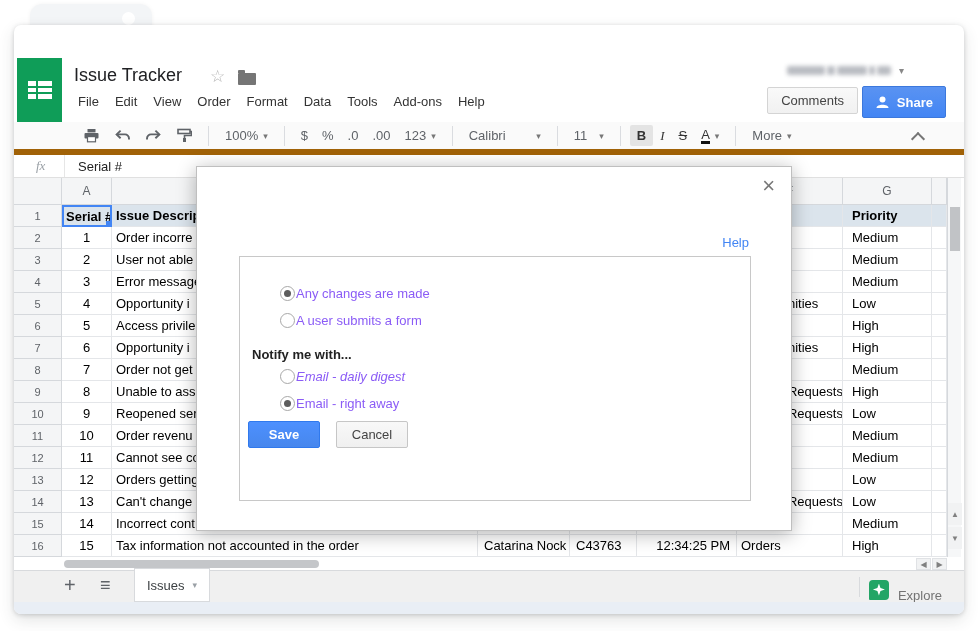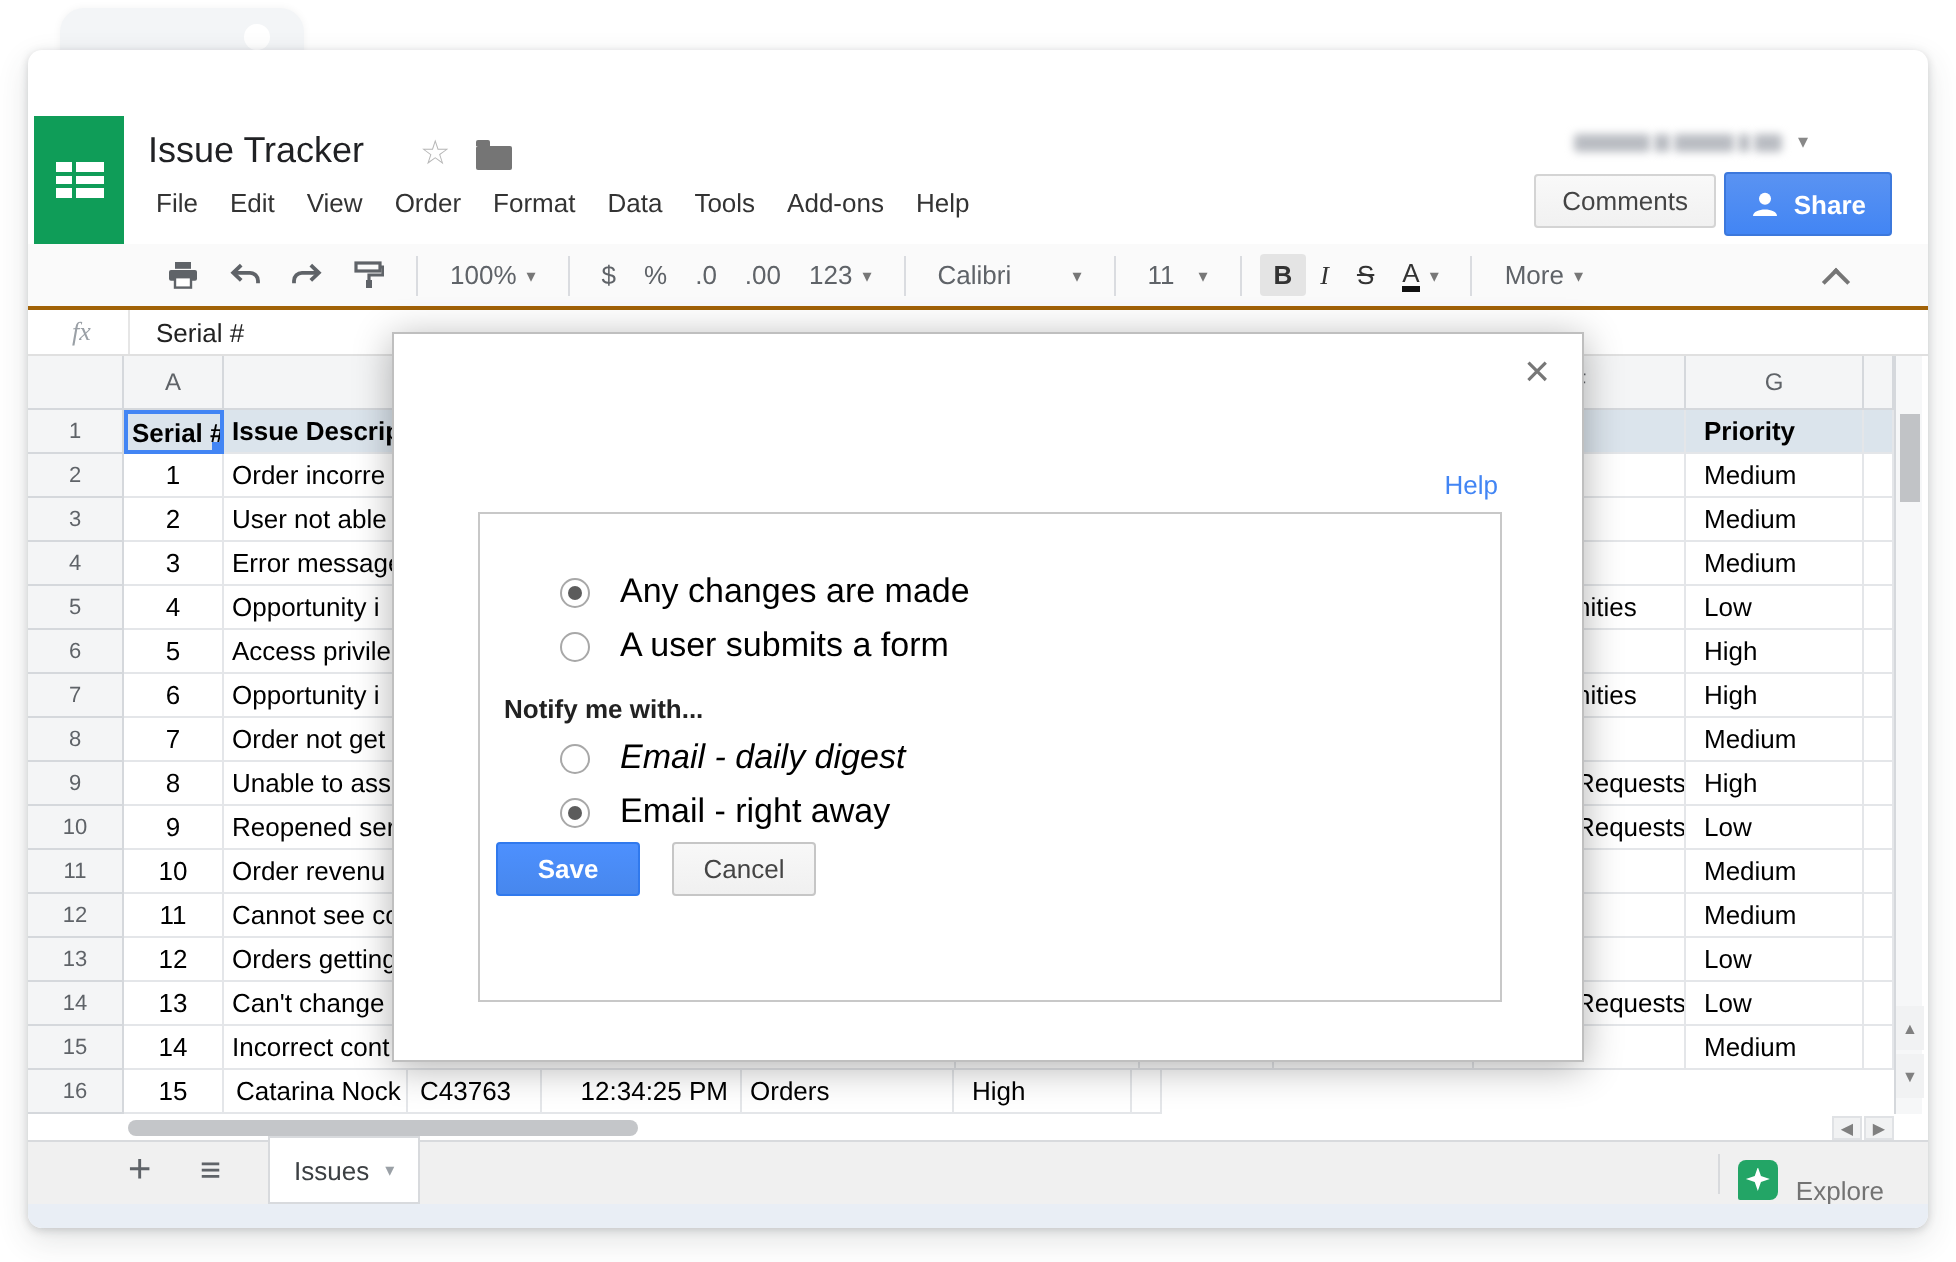--- a/index.html
+++ b/index.html
@@ -27,21 +27,21 @@
   .save-status{margin-left:20px;color:#9aa0a6;display:flex;align-items:center;}
   .hist-ic{margin-left:6px;}
   .email-blur{position:absolute;right:60px;top:40px;display:flex;align-items:center;gap:2px;}
   .blob{display:inline-block;height:9px;border-radius:2px;background:#b9bcc2;filter:blur(2px);}
   .email-caret{color:#888;font-size:10px;margin-left:6px;filter:none;}
   .btn-comments{position:absolute;right:106px;top:62px;height:27px;padding:0 13px;font-size:13px;color:#444;
     background:linear-gradient(#f9f9f9,#f1f1f1);border:1px solid #d4d4d4;border-radius:2px;display:flex;align-items:center;}
   .btn-share{position:absolute;right:18px;top:61px;height:32px;padding:0 12px;font-size:13px;color:#fff;font-weight:bold;
     background:linear-gradient(#5a93f2,#4285f4);border:1px solid #3c78dc;border-radius:2px;display:flex;align-items:center;gap:7px;text-align:right;}
   
-  .toolbar{position:absolute;left:0;top:97px;width:950px;height:33px;background:#fafafa;border-bottom:2px solid #a16207;
+  .toolbar{position:absolute;left:0;top:97px;width:950px;height:33px;background:#fafafa;border-bottom:6px solid #a16207;
     display:flex;align-items:center;font-size:13px;color:#5f6368;padding-left:62px;}
   .tb{display:flex;align-items:center;padding:3px 7px;border-radius:2px;white-space:nowrap;}
   .tb svg{display:block;}
   .sep{width:1px;height:20px;background:#dadce0;margin:0 9px;}
   .caret{font-size:9px;color:#777;margin-left:5px;}
   .tb-bold{font-weight:bold;color:#333;background:#e4e4e4;}
   .tb-italic{font-family:"Liberation Serif",serif;font-style:italic;color:#333;}
   .tb-strike{text-decoration:line-through;color:#333;}
   .tb-color{color:#333;border-bottom:3px solid #111;line-height:13px;padding-bottom:0;}
   .collapse{margin-left:auto;margin-right:40px;width:12px;height:12px;position:relative;}
@@ -85,21 +85,21 @@
   .dialog{position:absolute;left:182px;top:141px;width:596px;height:365px;background:#fff;z-index:60;
     box-shadow:0 3px 18px rgba(0,0,0,.3);border:1px solid #bfbfbf;}
   .dlg-title{position:absolute;left:36px;top:30px;font-size:16px;color:#212121;}
   .dlg-close{position:absolute;right:16px;top:8px;font-size:22px;color:#777;line-height:22px;cursor:pointer;}
   .dlg-help{position:absolute;right:42px;top:68px;font-size:13px;color:#4285f4;text-decoration:none;}
   .dlg-box{position:absolute;left:42px;top:89px;width:512px;height:245px;border:1px solid #c8c8c8;}
   .bold-line{position:absolute;left:12px;font-size:13px;font-weight:bold;color:#222;display:flex;align-items:center;gap:5px;}
   .opt{position:absolute;left:40px;display:flex;align-items:center;}
   .radio{width:15px;height:15px;border:1px solid #a8a8a8;border-radius:50%;background:#fff;position:relative;flex:none;}
   .radio.on::after{content:"";position:absolute;left:3px;top:3px;width:7px;height:7px;border-radius:50%;background:#5c5c5c;}
-  .opt-label{margin-left:15px;font-size:17px;color:#000000;}
+  .opt-label{margin-left:1px;font-size:13px;color:#8b5cf6;}
   .btn-save{position:absolute;left:8px;top:164px;width:72px;height:27px;font-size:13px;font-weight:bold;color:#fff;
     background:linear-gradient(#4d90fe,#4787ed);border:1px solid #3079ed;border-radius:2px;}
   .btn-cancel{position:absolute;left:96px;top:164px;width:72px;height:27px;font-size:13px;color:#444;
     background:linear-gradient(#f8f8f8,#f0f0f0);border:1px solid #c6c6c6;border-radius:2px;}
   
   .sheetbar{position:absolute;left:0;top:545px;width:950px;height:32px;background:#f0f0f0;border-top:1px solid #d8dadd;}
   .add-sheet{position:absolute;left:50px;top:3px;font-size:20px;color:#5f6368;}
   .all-sheets{position:absolute;left:86px;top:4px;font-size:18px;color:#5f6368;}
   .sheet-tab{position:absolute;left:120px;top:-3px;height:34px;padding:0 12px;background:#fff;border:1px solid #d8dadd;
     display:flex;align-items:center;gap:8px;font-size:13px;color:#3c4043;z-index:5;}
@@ -406,20 +406,21 @@
           <div class="g-cell c-c" style="width: 92px;"></div>
           <div class="g-cell c-d" style="width: 67px;"></div>
           <div class="g-cell c-e" style="width: 100px;"></div>
           <div class="g-cell c-f" style="width: 106px;">Orders</div>
           <div class="g-cell c-g" style="width: 89px;">Medium</div>
           <div class="g-cell c-h" style="width: 15px;"></div>
         </div>
         <div class="g-row">
           <div class="g-cell c-n g-rowhdr" style="width: 48px;">16</div>
           <div class="g-cell c-a" style="width: 50px;">15</div>
+          <div class="g-cell c-b" style="width: 366px;">Tax information not accounted in the order</div>
           <div class="g-cell c-c" style="width: 92px;">Catarina Nock</div>
           <div class="g-cell c-d" style="width: 67px;">C43763</div>
           <div class="g-cell c-e" style="width: 100px;">12:34:25 PM</div>
           <div class="g-cell c-f" style="width: 106px;">Orders</div>
           <div class="g-cell c-g" style="width: 89px;">High</div>
           <div class="g-cell c-h" style="width: 15px;"></div>
         </div>
       </div>
     <div class="vtrack">
       <div class="vthumb"></div>

